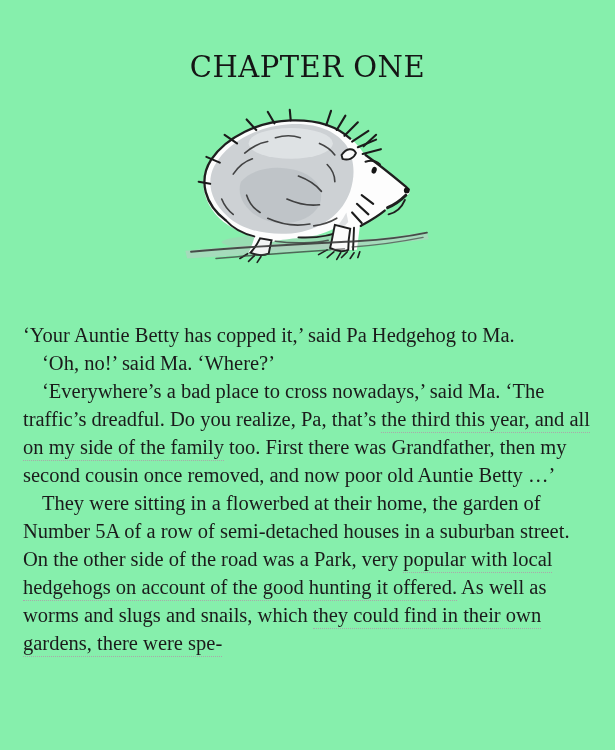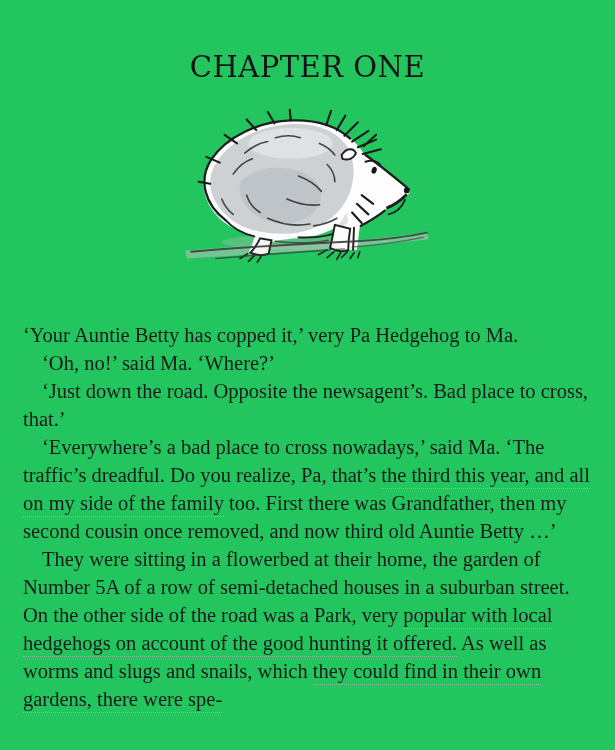--- a/index.html
+++ b/index.html
@@ -1,21 +1,21 @@
 <!DOCTYPE html>
 <html><head>
 <meta charset="utf-8">
 <style>
   html,body{margin:0;padding:0;}
   body{
     width:615px;height:750px;background:#ffffff;
     font-family:"Liberation Serif", serif;
     overflow:hidden;
   }
-  .page{position:relative;width:615px;height:750px;background:#22c55e;}
+  .page{position:relative;width:615px;height:750px;background:#86efac;}
   .chapter-title{
     margin:0;padding-top:50px;
     text-align:center;
     font-family:"DejaVu Serif", serif;
     font-weight:normal;
     font-size:29px;line-height:35px;
     letter-spacing:0.5px;
     color:#151515;
   }
   .illustration{
@@ -129,20 +129,19 @@
       <g stroke="#3c3c3c" fill="none" stroke-linecap="round">
         <path d="M8 151 C 70 145 140 142 180 140 C 215 138 240 134 254 131" stroke-width="2" opacity="0.9"></path>
         <path d="M34 158 C 90 153 140 150 168 148" stroke-width="1.5" opacity="0.75"></path>
         <path d="M176 146 C 205 144 230 140 250 136" stroke-width="1.5" opacity="0.65"></path>
         <path d="M96 140 C 115 143 138 142 151 139" stroke-width="1.8" opacity="0.8"></path>
       </g>
     </svg>
   </div>
 
   <div class="body-text">
-      <p class=""><span>‘Your Auntie Betty has copped it,’ very Pa Hedgehog to Ma.</span></p>
+      <p class=""><span>‘Your Auntie Betty has copped it,’ said Pa Hedgehog to Ma.</span></p>
       <p class="indent"><span>‘Oh, no!’ said Ma. ‘Where?’</span></p>
-      <p class="indent"><span>‘Just down the road. Opposite the newsagent’s. Bad place to cross, that.’</span></p>
-      <p class="indent"><span>‘Everywhere’s a bad place to cross nowadays,’ said Ma. ‘The traffic’s dreadful. Do you realize, Pa, that’s </span><span class="hl">the third this year, and all on my side of the family</span><span> too. First there was Grandfather, then my second cousin once removed, and now third old Auntie Betty …’</span></p>
+      <p class="indent"><span>‘Everywhere’s a bad place to cross nowadays,’ said Ma. ‘The traffic’s dreadful. Do you realize, Pa, that’s </span><span class="hl">the third this year, and all on my side of the family</span><span> too. First there was Grandfather, then my second cousin once removed, and now poor old Auntie Betty …’</span></p>
       <p class="indent"><span>They were sitting in a flowerbed at their home, the garden of Number 5A of a row of semi-detached houses in a suburban street. On the other side of the road was a Park, very </span><span class="hl">popular with local hedgehogs on account of the good hunting it offered.</span><span> As well as worms and slugs and snails, which </span><span class="hl">they could find in their own gardens, there were spe-</span></p>
     </div>
 
 </div>
 
 </body></html>

